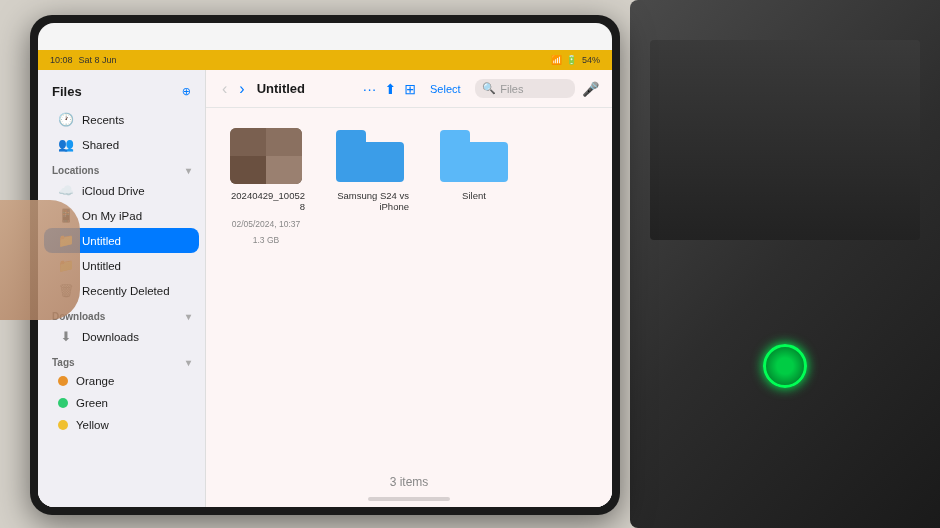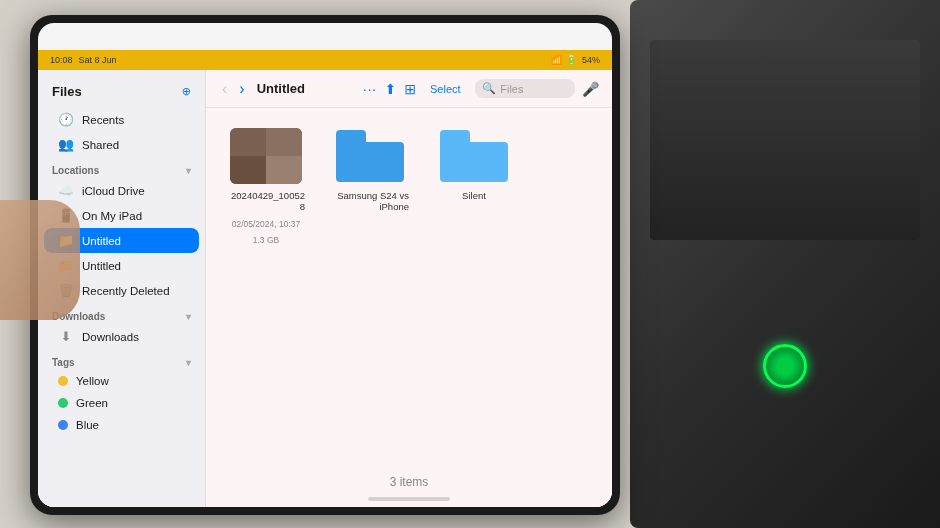--- a/index.html
+++ b/index.html
@@ -451,30 +451,30 @@
           <span class="item-icon downloads">⬇</span>
           <span class="item-label">Downloads</span>
         </div>
 
         <div class="sidebar-section-label">
           <span>Tags</span>
           <span class="chevron-icon">▾</span>
         </div>
 
         <div class="sidebar-item">
+          <span class="tag-dot" style="background:#e8922a;"></span>
+          <span class="item-label">Orange</span>
+        </div>
+        <div class="sidebar-item">
+          <span class="tag-dot" style="background:#2ecc71;"></span>
+          <span class="item-label">Green</span>
+        </div>
+        <div class="sidebar-item">
           <span class="tag-dot" style="background:#f0c030;"></span>
           <span class="item-label">Yellow</span>
-        </div>
-        <div class="sidebar-item">
-          <span class="tag-dot" style="background:#2ecc71;"></span>
-          <span class="item-label">Green</span>
-        </div>
-        <div class="sidebar-item">
-          <span class="tag-dot" style="background:#3b82f6;"></span>
-          <span class="item-label">Blue</span>
         </div>
 
       </div>
 
       <div class="main-content">
 
         <div class="toolbar">
           <div class="toolbar-nav">
             <span class="nav-btn disabled">‹</span>
             <span class="nav-btn">›</span>

